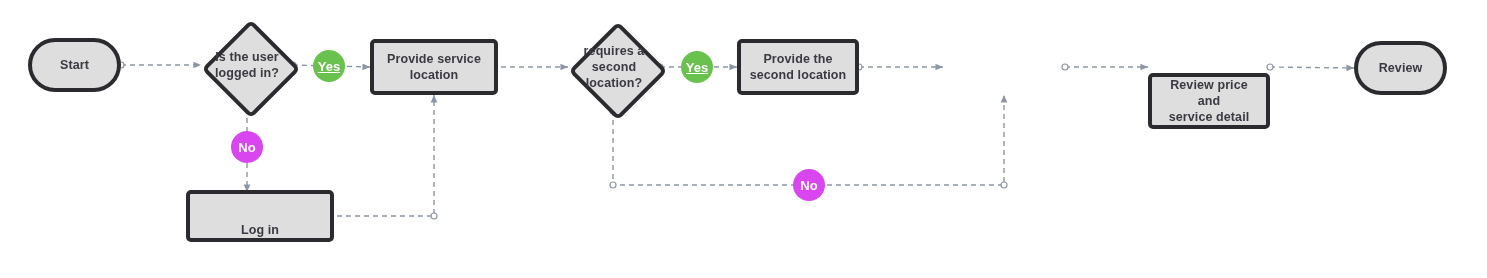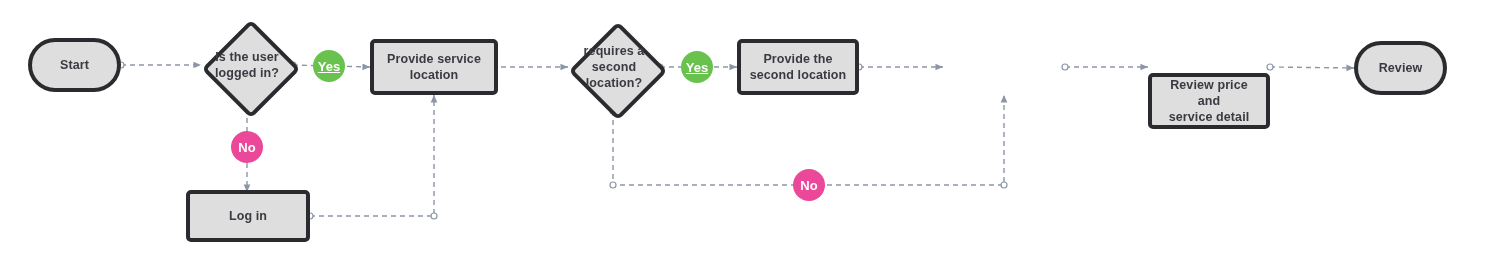--- a/index.html
+++ b/index.html
@@ -88,21 +88,21 @@
     border-radius: 999px;
     display: flex;
     align-items: center;
     justify-content: center;
     color: #ffffff;
     font-weight: bold;
     font-size: 13px;
     z-index: 5;
   }
   .pill.yes { background: #69c14e; text-decoration: underline; }
-  .pill.no  { background: #ec4899; }
+  .pill.no  { background: #d946ef; }
 </style>
 </head>
 <body>
 
 <div id="canvas">
 
   <svg id="edge-layer" width="1487" height="278" viewBox="0 0 1487 278">
       <defs>
         <marker id="arrow" viewBox="0 0 10 10" refX="9" refY="5" markerWidth="6" markerHeight="6" orient="auto-start-reverse">
           <path d="M 0 1 L 9 5 L 0 9 z" fill="#8c96a6"></path>
@@ -163,21 +163,21 @@
 
   <div class="node process" style="left:1148px; top:39px; width:122px; height:56px;margin-top:34px;">
     <span class="label">Review price and
 service detail</span>
   </div>
 
   <div class="node terminal" style="left:1354px; top:41px; width:93px; height:54px;">
     <span class="label">Review</span>
   </div>
 
-  <div class="node process" style="left:186px; top:190px; width:124px; height:52px;">
+  <div class="node process" style="left:186px; top:190px; width:148px; height:52px;align-items:flex-end;">
     <span class="label">Log in</span>
   </div>
 
   <div class="pill yes" style="left:313px; top:50px; width:32px; height:32px;">
     <span>Yes</span>
   </div>
 
   <div class="pill no" style="left:231px; top:131px; width:32px; height:32px;">
     <span>No</span>
   </div>

